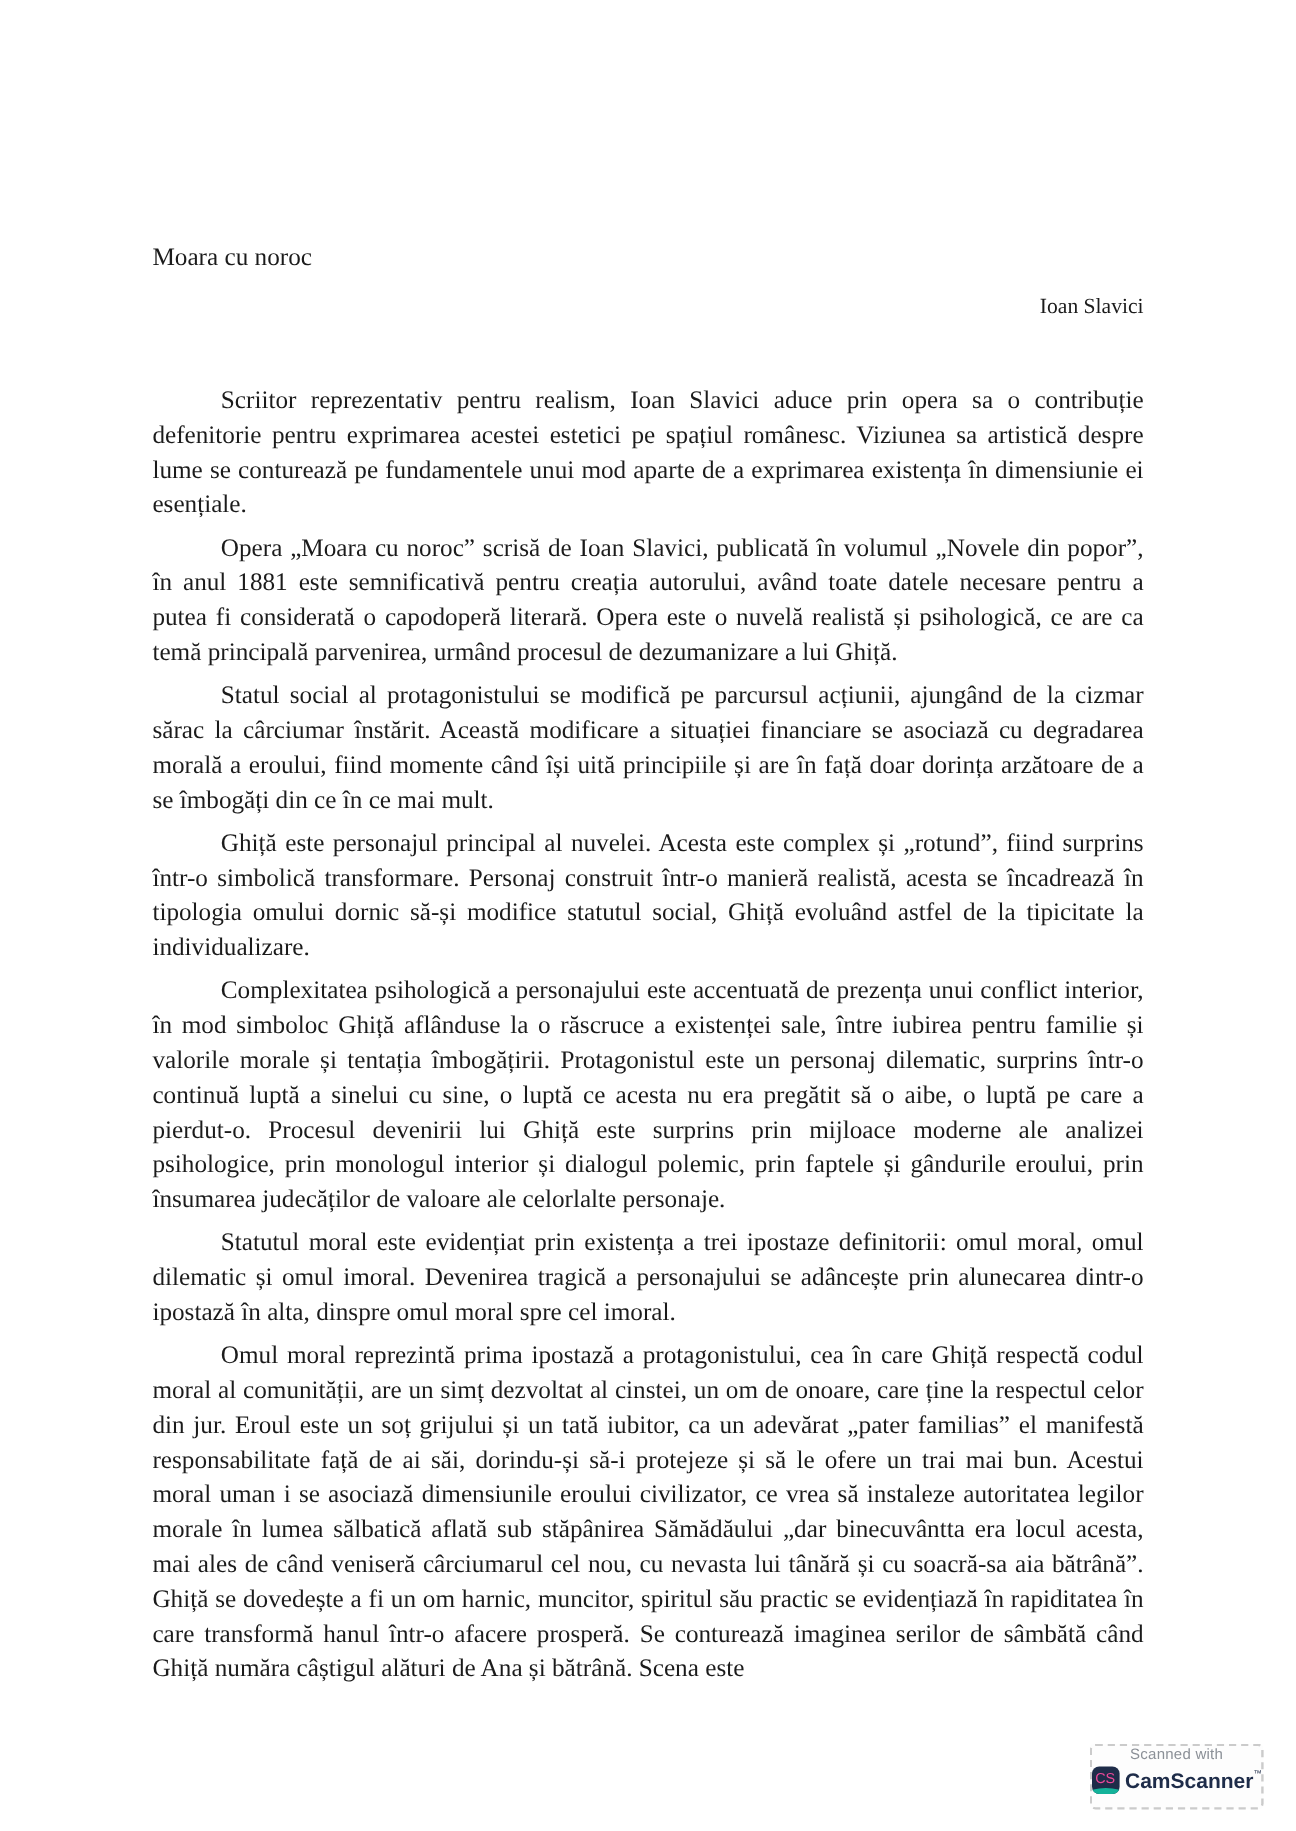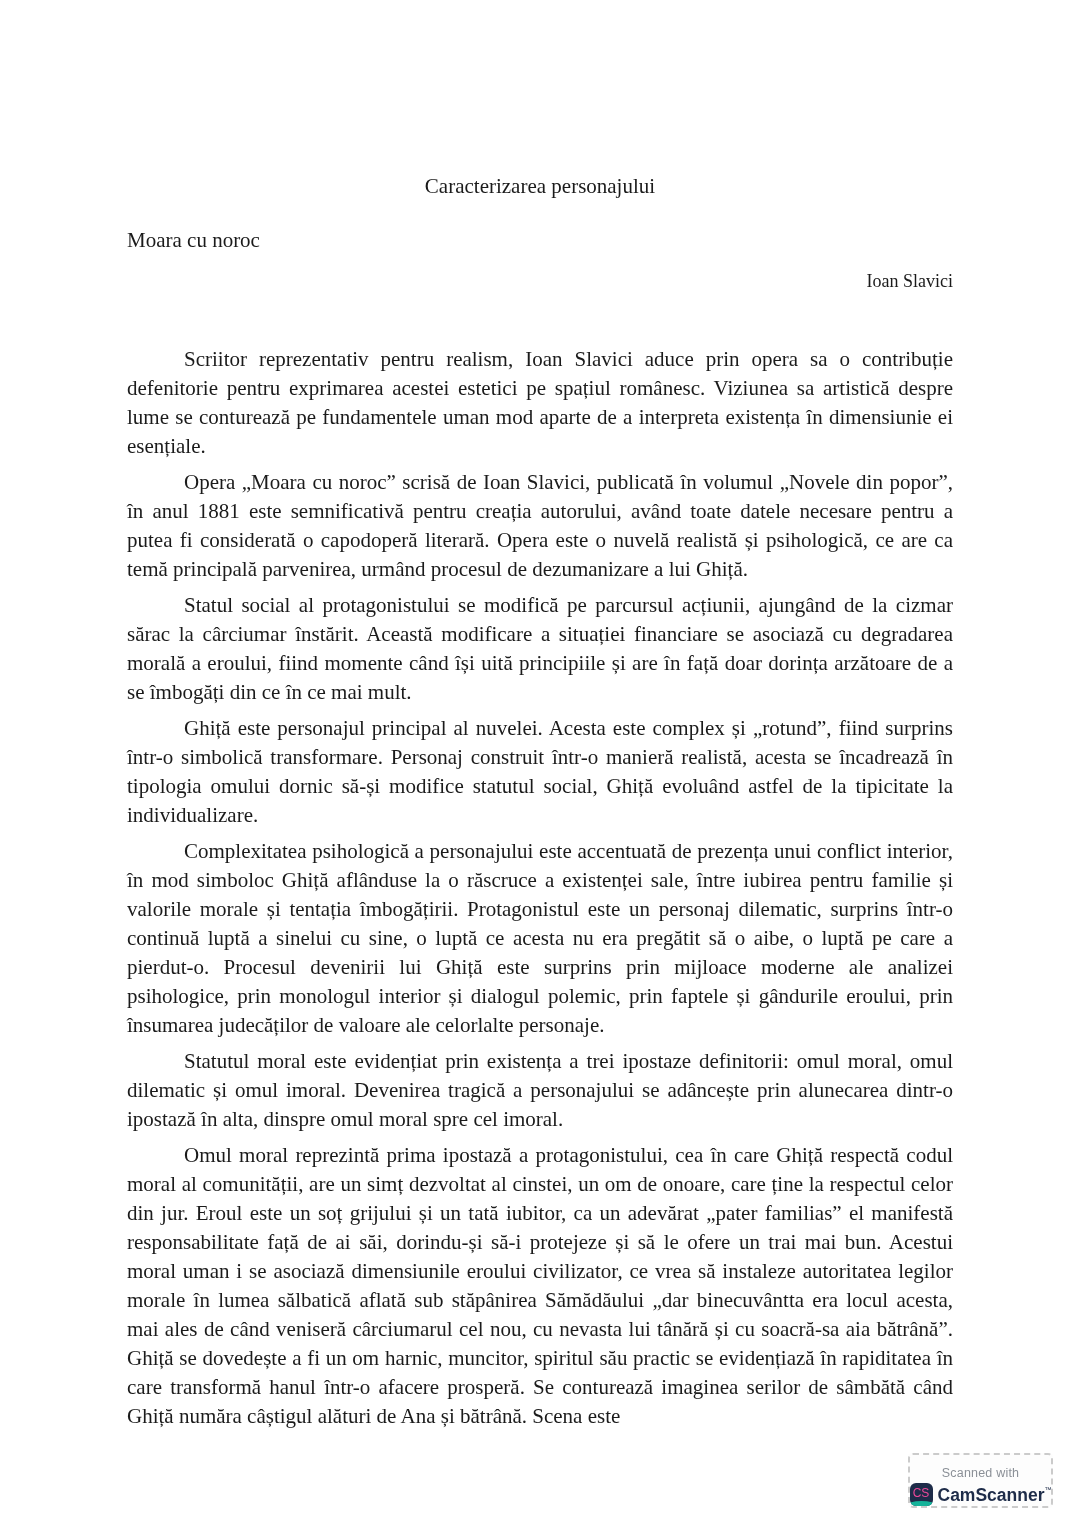--- a/index.html
+++ b/index.html
@@ -54,21 +54,21 @@
     top: 1453px;
     width: 145px;
     height: 55px;
     box-sizing: border-box;
     border: 2px dashed #cbcbcb;
     border-radius: 5px;
     background: #fdfdfd;
     display: flex;
     flex-direction: column;
     align-items: center;
-    justify-content: flex-end;
+    justify-content: flex-start;
     font-family: "Liberation Sans", "DejaVu Sans", sans-serif;
     cursor: pointer;
   }
   .scanned-with {
     color: #8b9097;
     font-size: 12.5px;
     line-height: 14px;
     letter-spacing: 0.2px;
   }
   .cam-row {
@@ -121,26 +121,25 @@
     font-weight: 400;
     vertical-align: top;
     line-height: 10px;
   }
 </style>
 </head>
 <body>
 
 <div class="page">
   <div class="doc">
-    <h1 class="title-main">Caracterizarea personajului</h1>
     <h2 class="title-sub">Moara cu noroc</h2>
     <div class="byline">Ioan Slavici</div>
 
     <div class="body-text">
-      <p>Scriitor reprezentativ pentru realism, Ioan Slavici aduce prin opera sa o contribuție defenitorie pentru exprimarea acestei estetici pe spațiul românesc. Viziunea sa artistică despre lume se conturează pe fundamentele uman mod aparte de a interpreta existența în dimensiunie ei esențiale.</p>
+      <p>Scriitor reprezentativ pentru realism, Ioan Slavici aduce prin opera sa o contribuție defenitorie pentru exprimarea acestei estetici pe spațiul românesc. Viziunea sa artistică despre lume se conturează pe fundamentele unui mod aparte de a exprimarea existența în dimensiunie ei esențiale.</p>
       <p>Opera „Moara cu noroc” scrisă de Ioan Slavici, publicată în volumul „Novele din popor”, în anul 1881 este semnificativă pentru creația autorului, având toate datele necesare pentru a putea fi considerată o capodoperă literară. Opera este o nuvelă realistă și psihologică, ce are ca temă principală parvenirea, urmând procesul de dezumanizare a lui Ghiță.</p>
       <p>Statul social al protagonistului se modifică pe parcursul acțiunii, ajungând de la cizmar sărac la cârciumar înstărit. Această modificare a situației financiare se asociază cu degradarea morală a eroului, fiind momente când își uită principiile și are în față doar dorința arzătoare de a se îmbogăți din ce în ce mai mult.</p>
       <p>Ghiță este personajul principal al nuvelei. Acesta este complex și „rotund”, fiind surprins într-o simbolică transformare. Personaj construit într-o manieră realistă, acesta se încadrează în tipologia omului dornic să-și modifice statutul social, Ghiță evoluând astfel de la tipicitate la individualizare.</p>
       <p>Complexitatea psihologică a personajului este accentuată de prezența unui conflict interior, în mod simboloc Ghiță aflânduse la o răscruce a existenței sale, între iubirea pentru familie și valorile morale și tentația îmbogățirii. Protagonistul este un personaj dilematic, surprins într-o continuă luptă a sinelui cu sine, o luptă ce acesta nu era pregătit să o aibe, o luptă pe care a pierdut-o. Procesul devenirii lui Ghiță este surprins prin mijloace moderne ale analizei psihologice, prin monologul interior și dialogul polemic, prin faptele și gândurile eroului, prin însumarea judecăților de valoare ale celorlalte personaje.</p>
       <p>Statutul moral este evidențiat prin existența a trei ipostaze definitorii: omul moral, omul dilematic și omul imoral. Devenirea tragică a personajului se adâncește prin alunecarea dintr-o ipostază în alta, dinspre omul moral spre cel imoral.</p>
       <p>Omul moral reprezintă prima ipostază a protagonistului, cea în care Ghiță respectă codul moral al comunității, are un simț dezvoltat al cinstei, un om de onoare, care ține la respectul celor din jur. Eroul este un soț grijului și un tată iubitor, ca un adevărat „pater familias” el manifestă responsabilitate față de ai săi, dorindu-și să-i protejeze și să le ofere un trai mai bun. Acestui moral uman i se asociază dimensiunile eroului civilizator, ce vrea să instaleze autoritatea legilor morale în lumea sălbatică aflată sub stăpânirea Sămădăului „dar binecuvântta era locul acesta, mai ales de când veniseră cârciumarul cel nou, cu nevasta lui tânără și cu soacră-sa aia bătrână”. Ghiță se dovedește a fi un om harnic, muncitor, spiritul său practic se evidențiază în rapiditatea în care transformă hanul într-o afacere prosperă. Se conturează imaginea serilor de sâmbătă când Ghiță număra câștigul alături de Ana și bătrână. Scena este</p>
     </div>
   </div>
 
   <div class="scan-badge">

